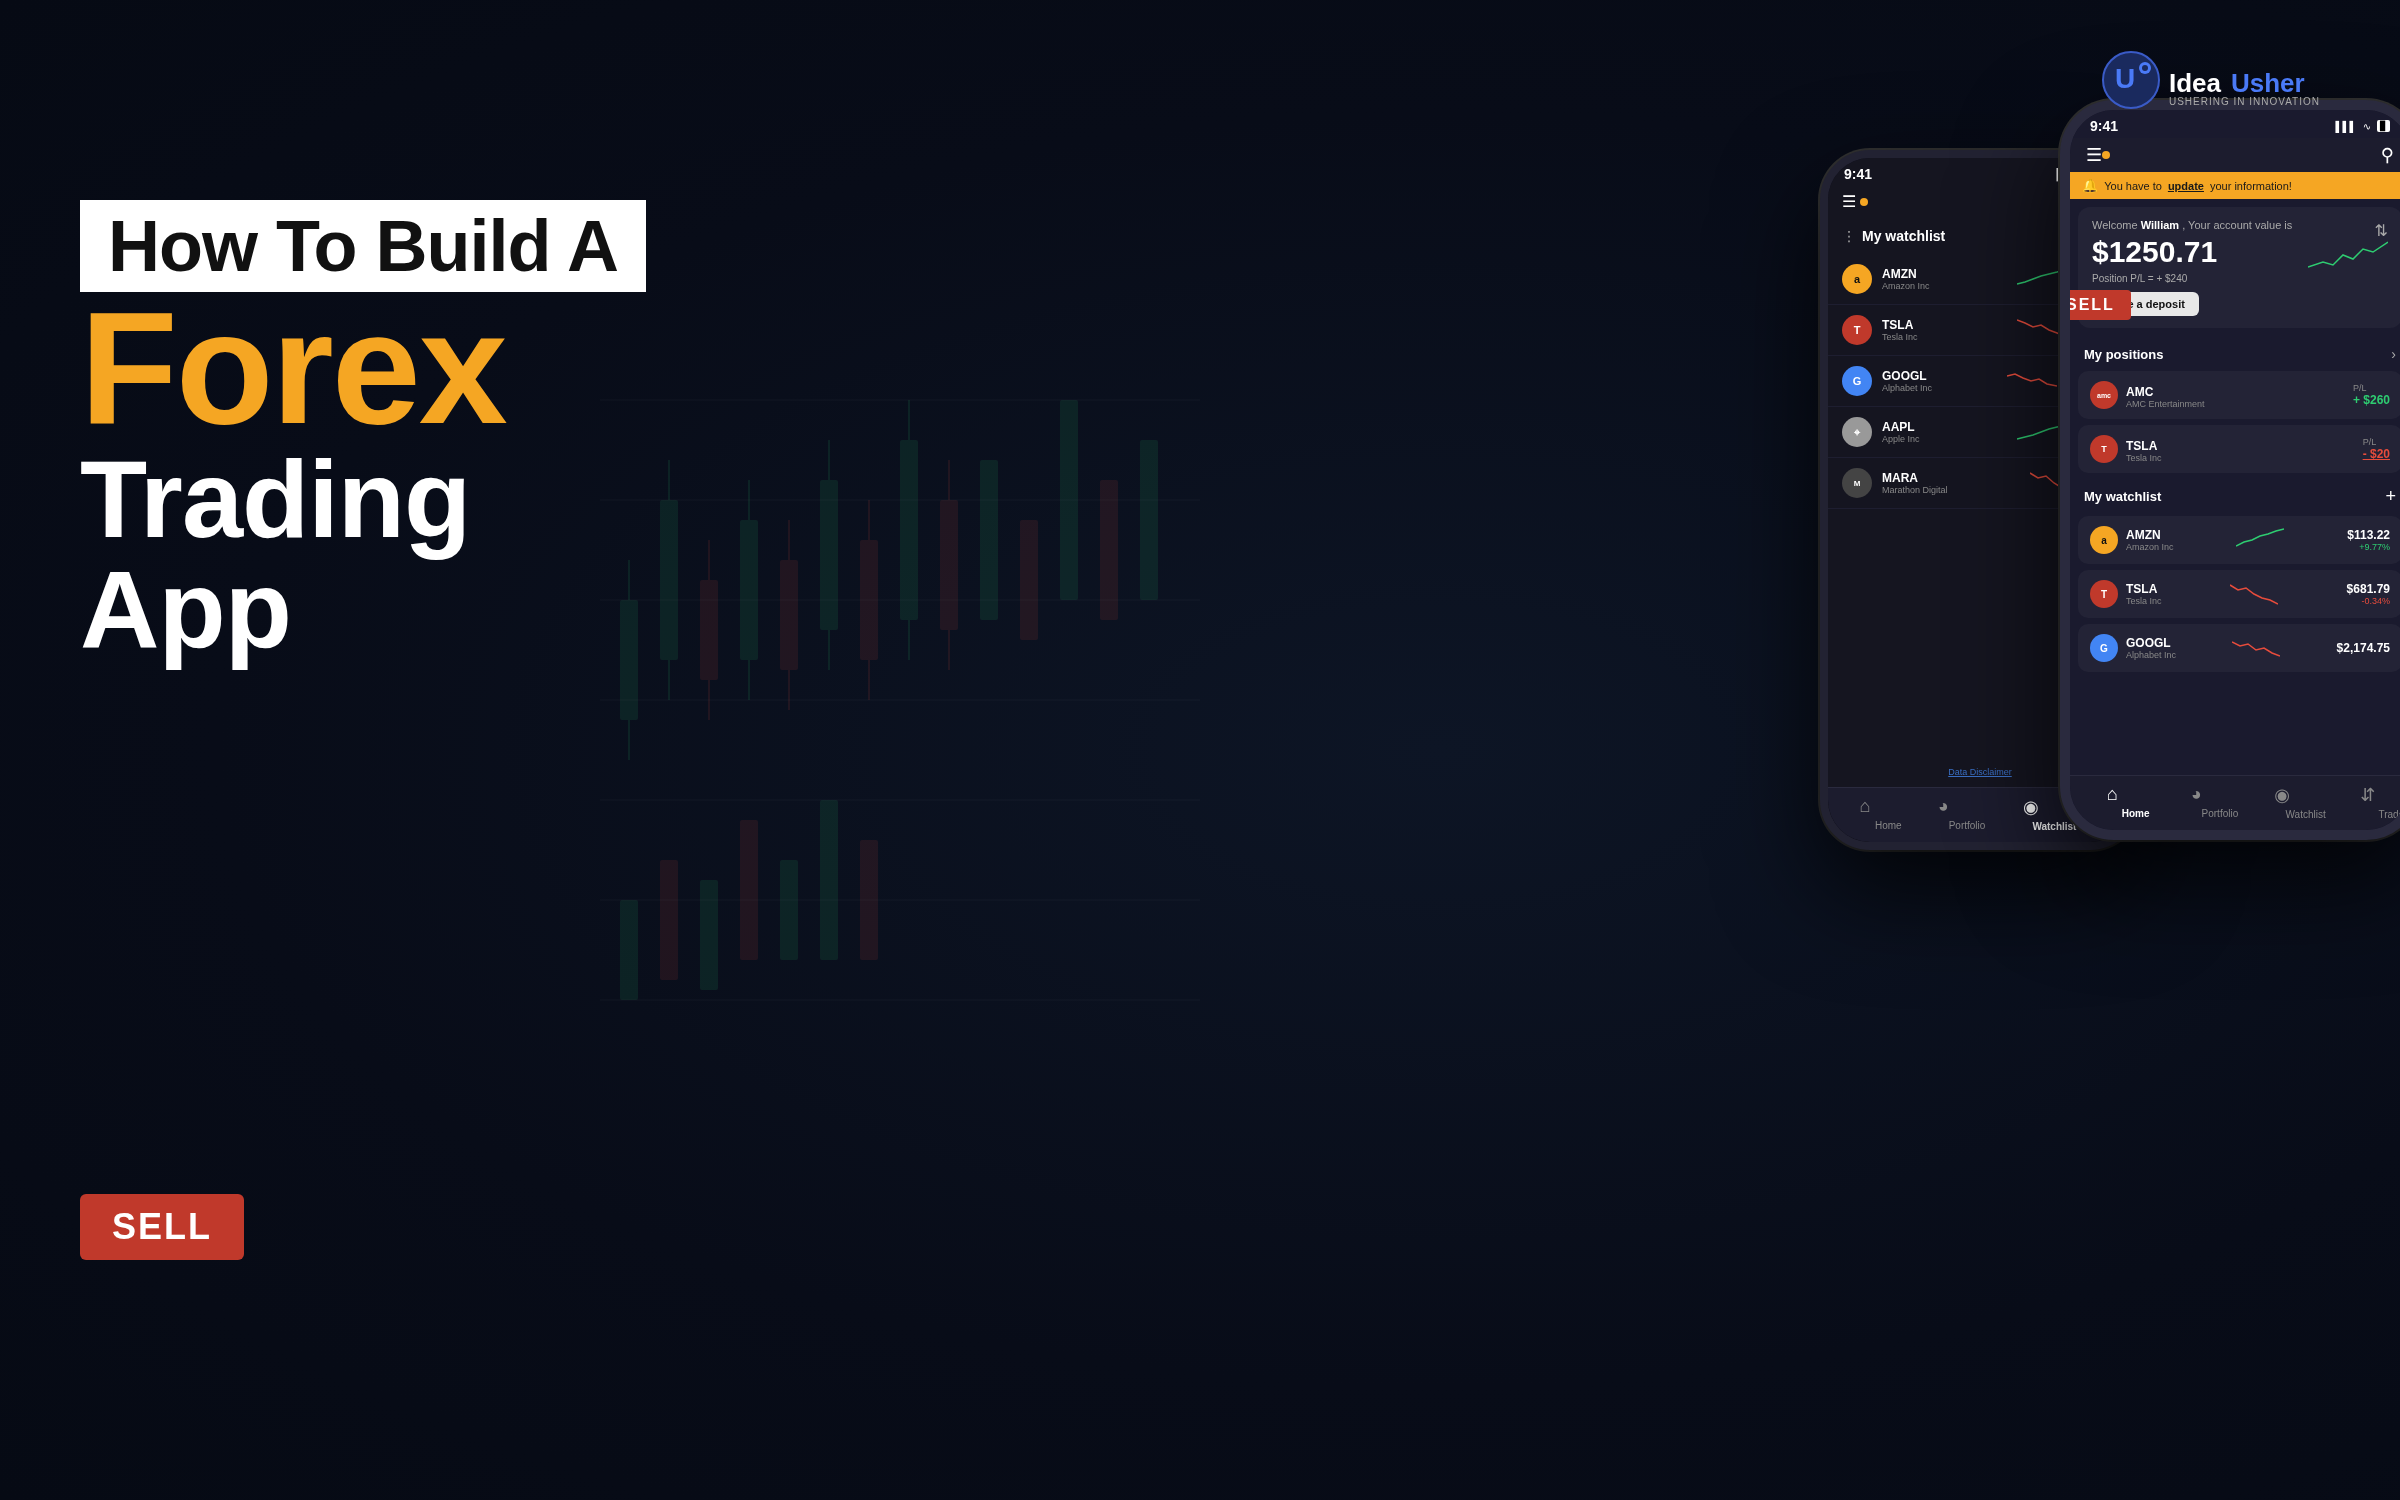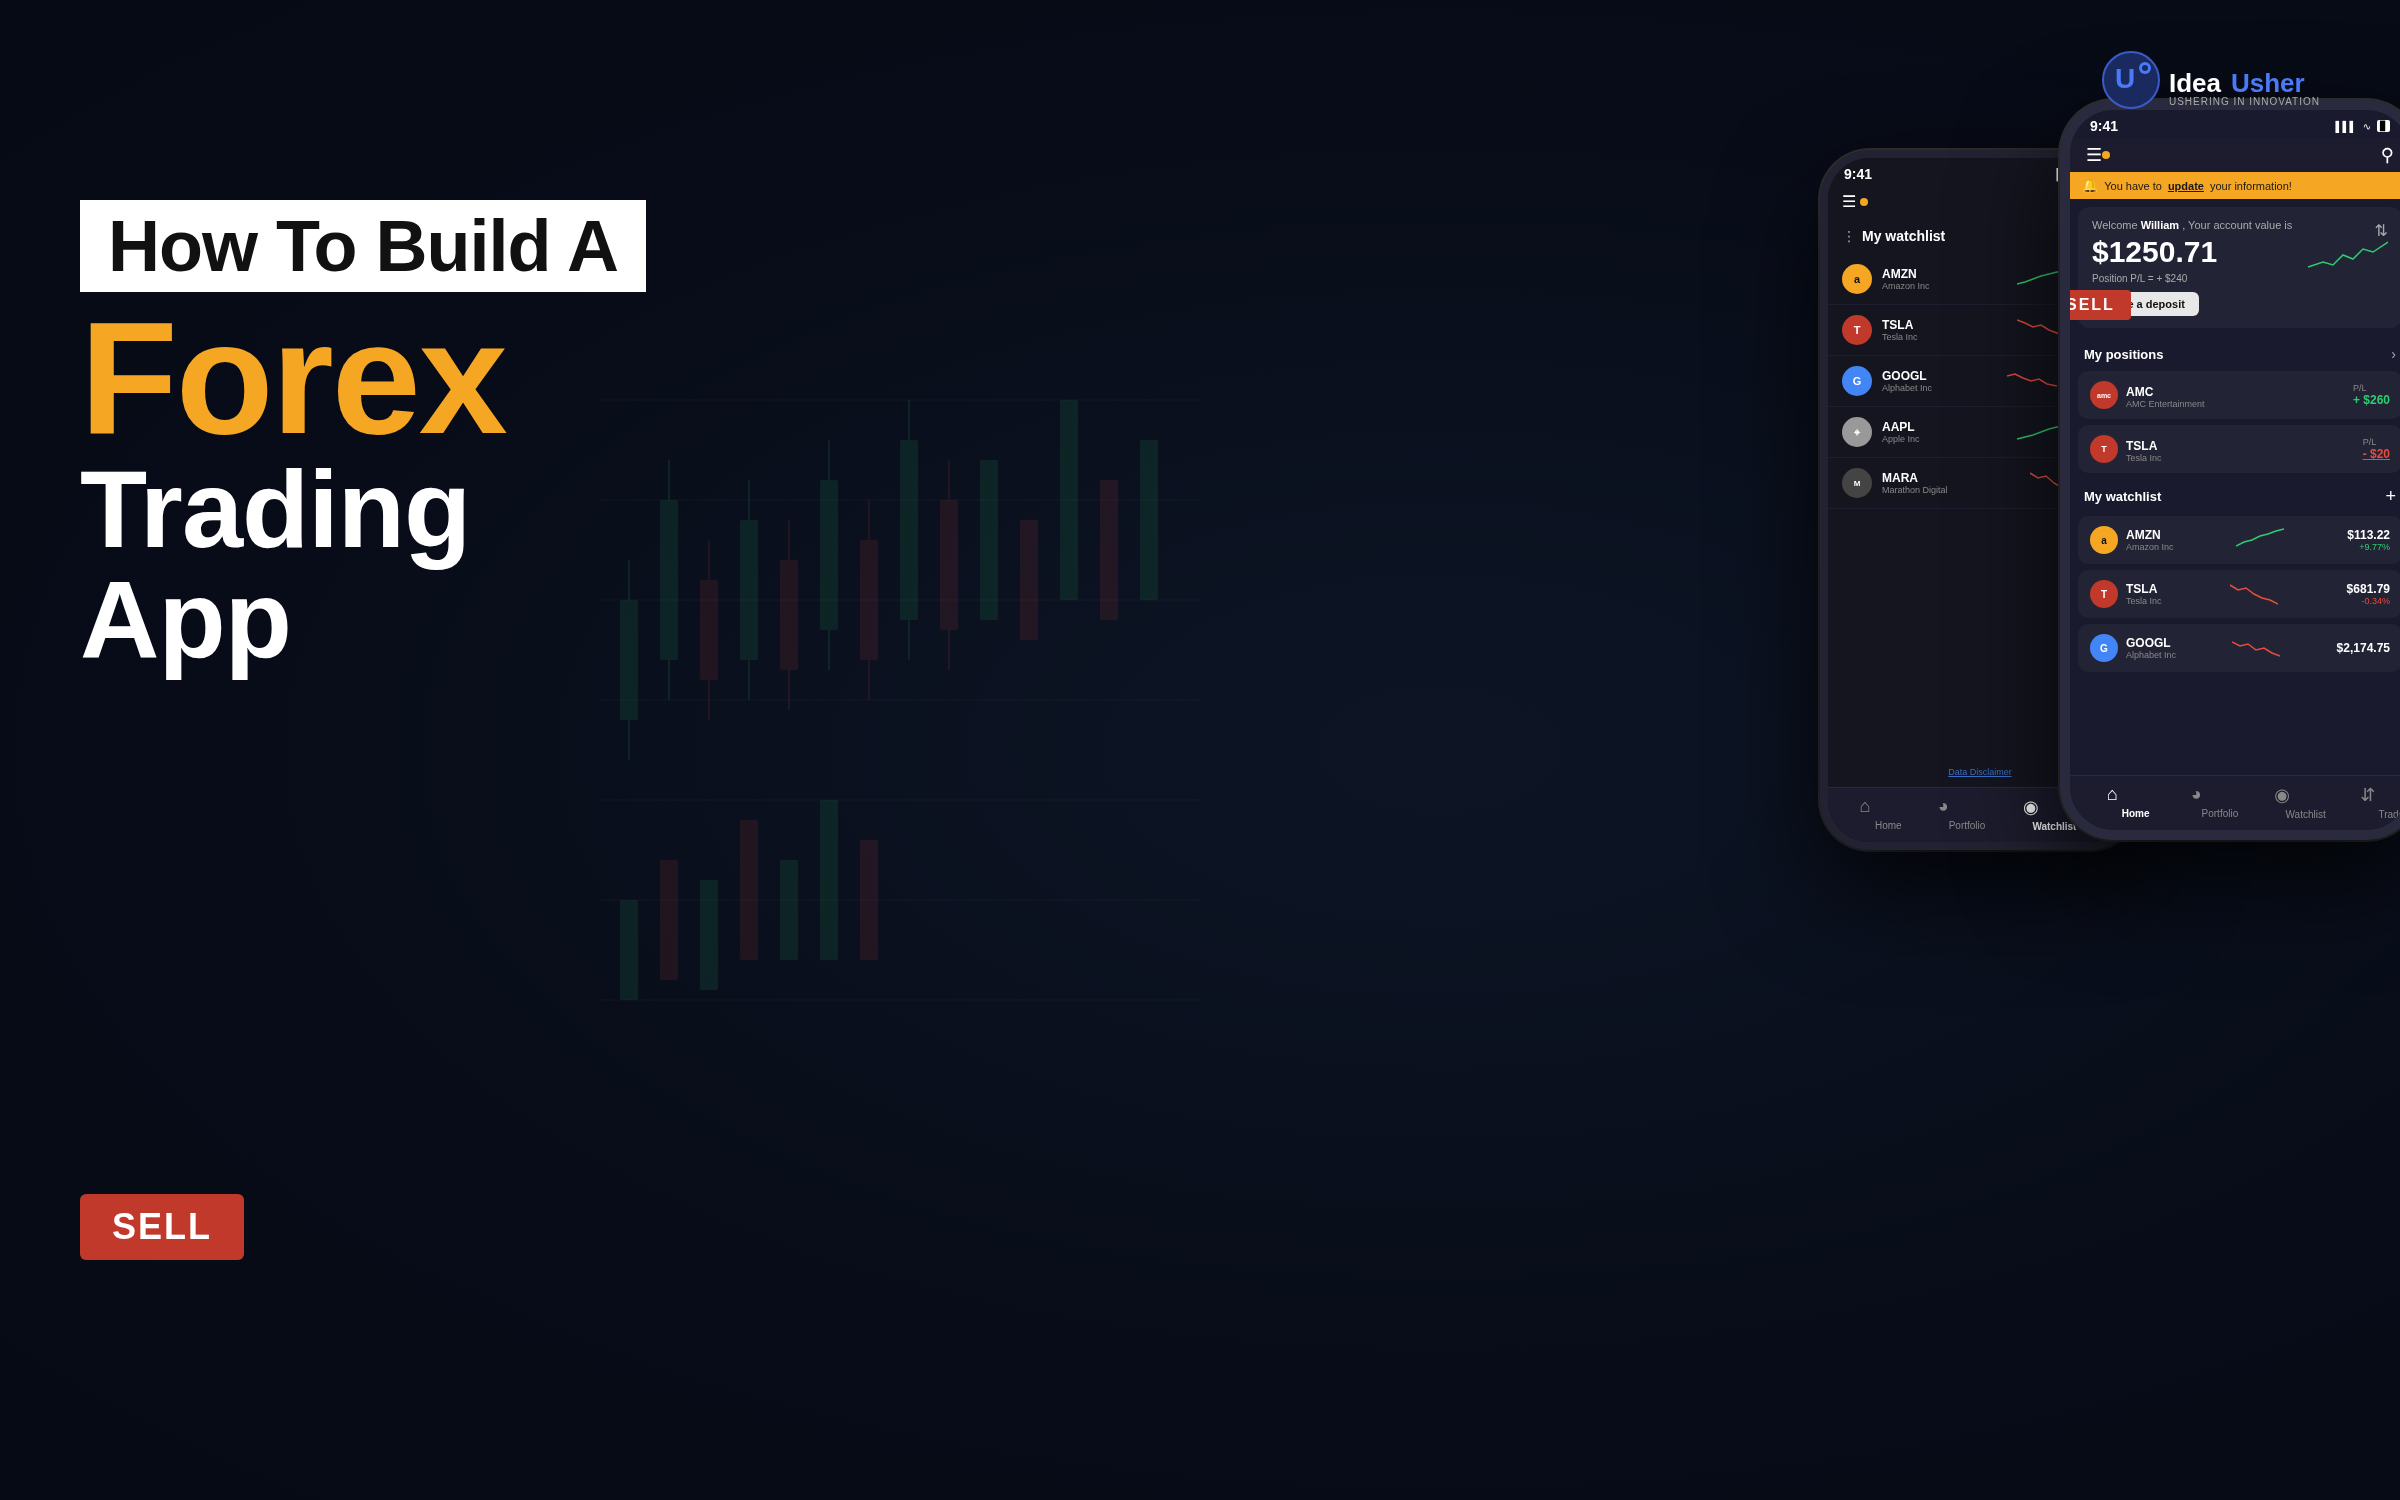--- a/index.html
+++ b/index.html
@@ -35,21 +35,20 @@
       left: 80px;
       top: 200px;
       z-index: 10;
       width: 600px;
     }
 
     .how-to-build-box {
       background: white;
       display: inline-block;
       padding: 10px 28px;
-      margin-bottom: 10px;
     }
 
     .how-to-build-text {
       font-size: 72px;
       font-weight: 900;
       color: #111;
       line-height: 1;
       letter-spacing: -1px;
     }
 

